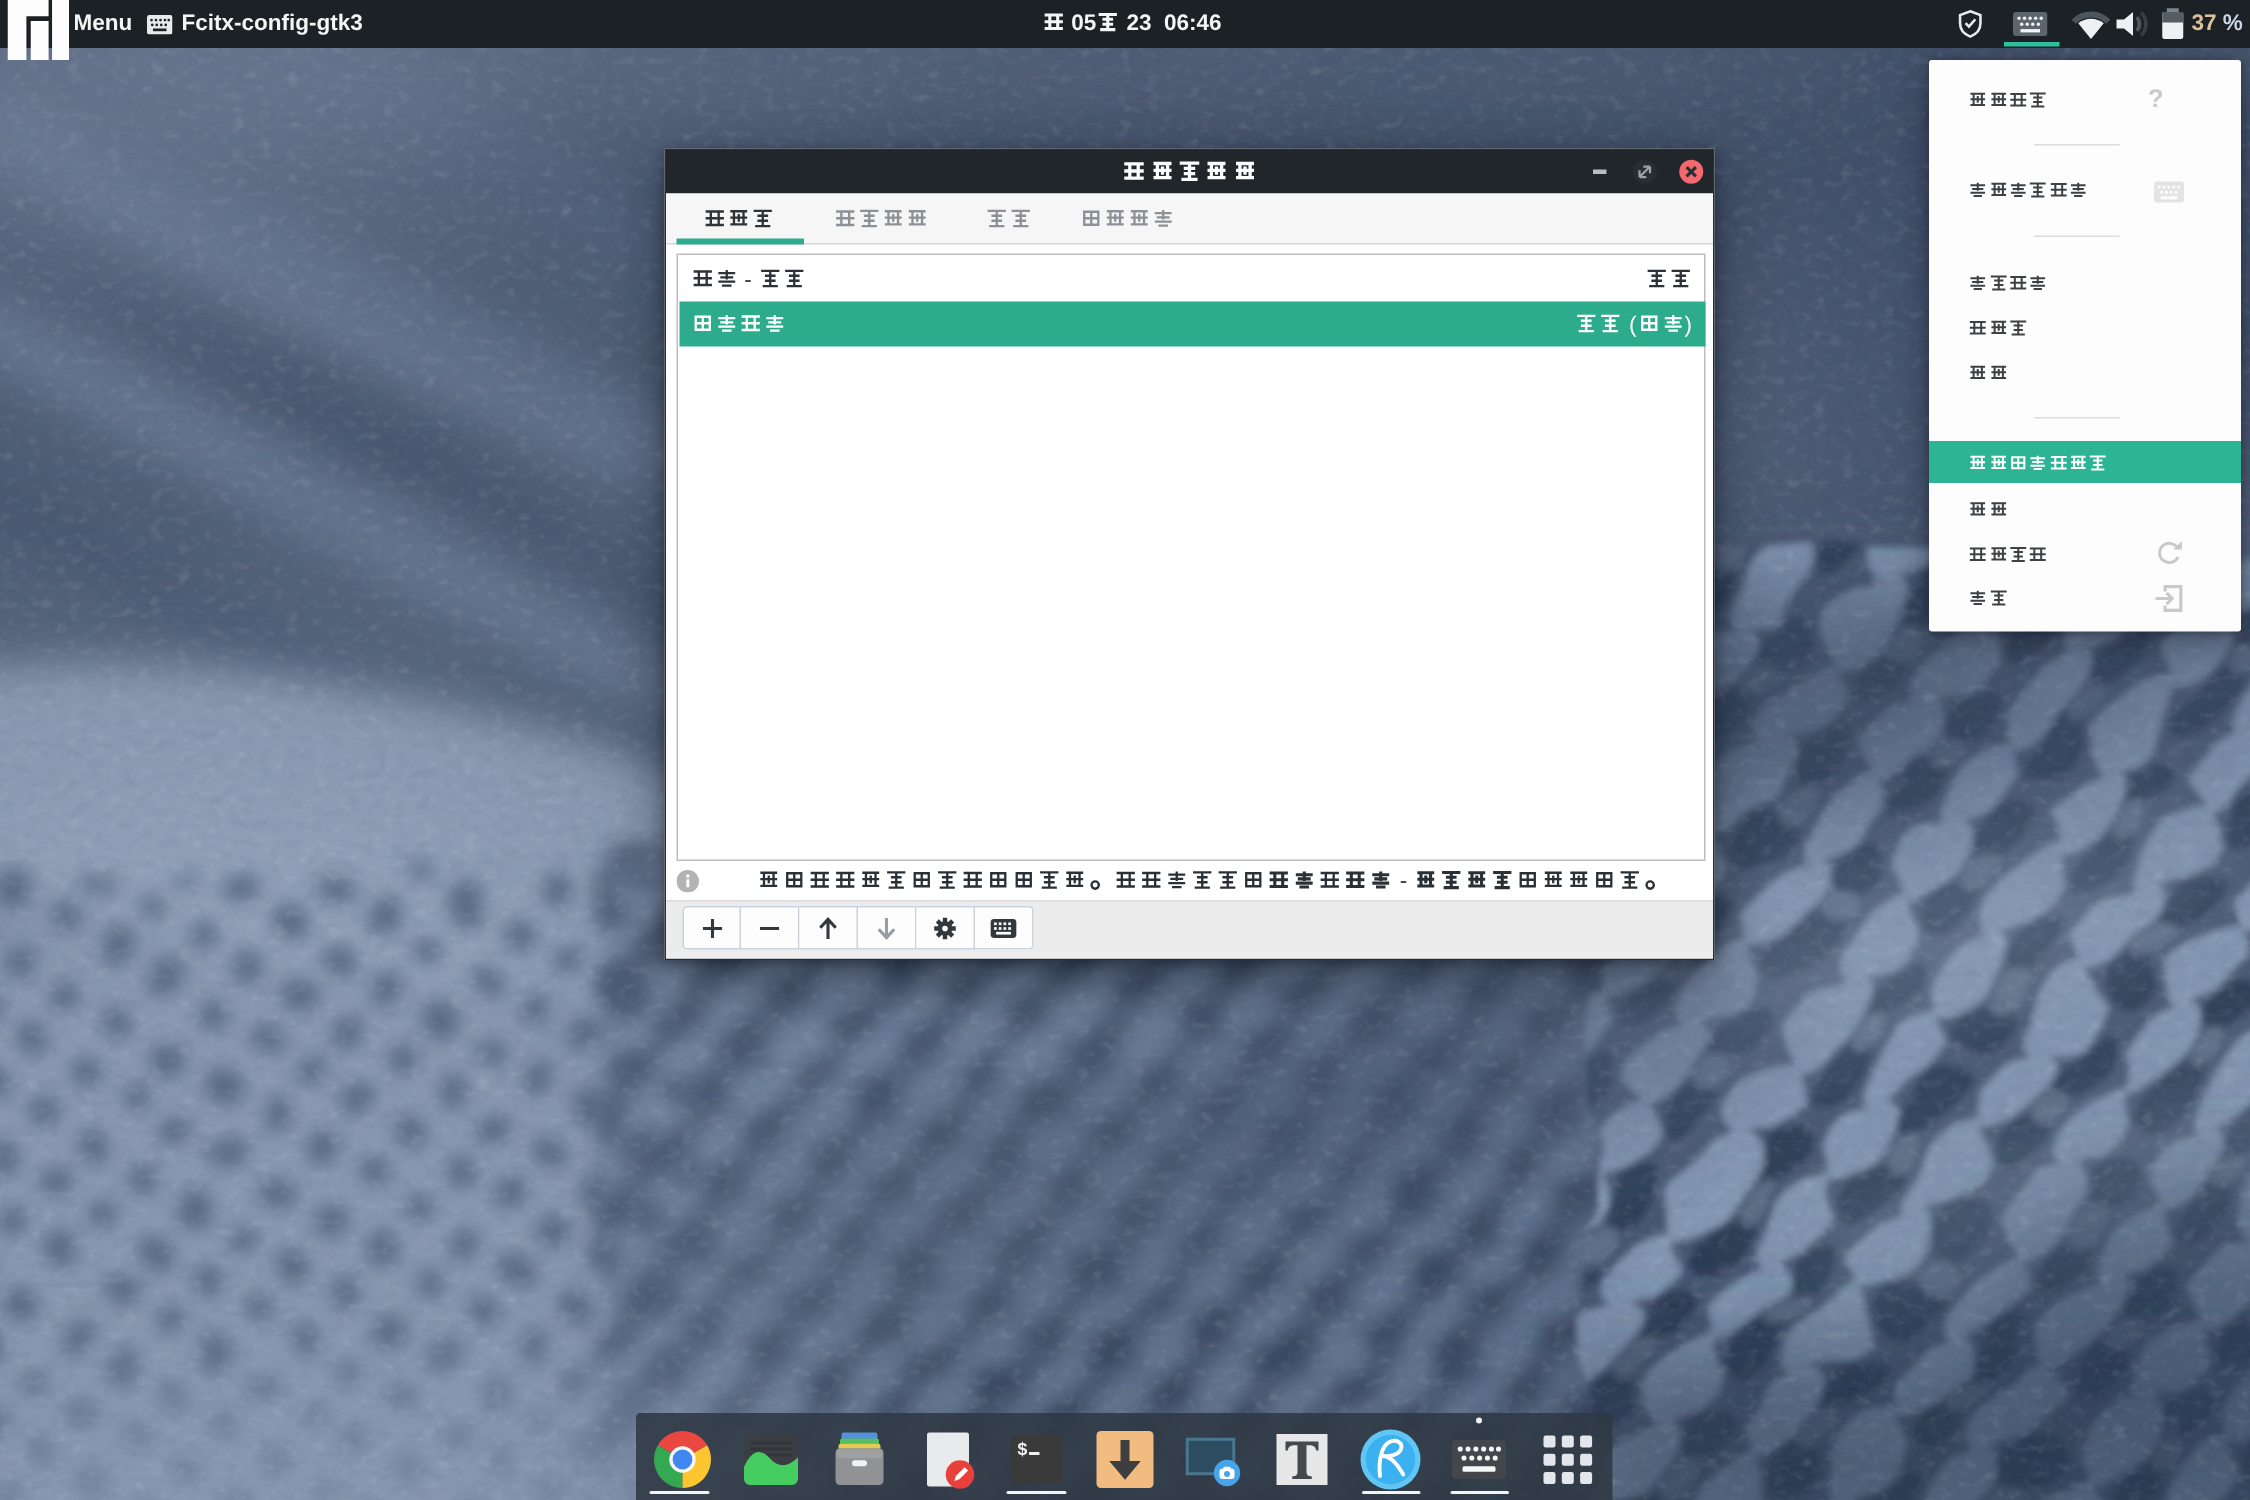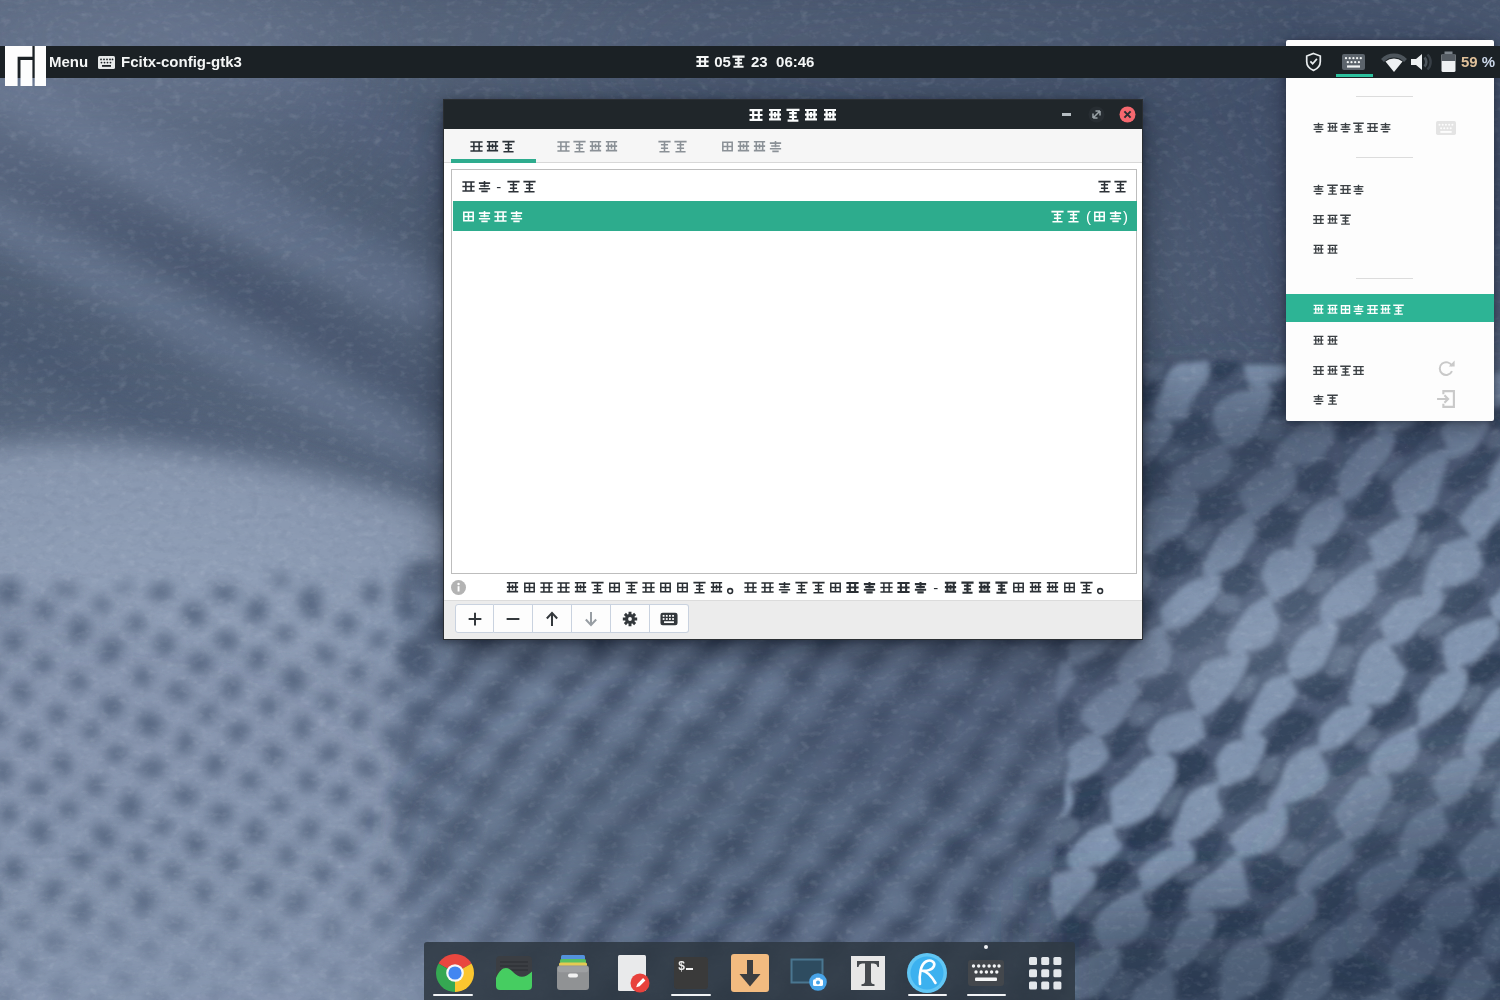--- a/index.html
+++ b/index.html
@@ -1,21 +1,21 @@
 <!DOCTYPE html>
 <html><head><meta charset="utf-8">
 <style>
   * { margin:0; padding:0; box-sizing:border-box; }
   html,body { width:1500px; height:1000px; overflow:hidden; }
   body { font-family:"Liberation Sans", sans-serif; position:relative; background:#5c6b85; }
   .abs { position:absolute; }
   .cg { display:inline-block; stroke:currentColor; fill:none; stroke-width:1.65; margin:0 0.5px; }
   .cgb { stroke-width:2.2; }
   
-  #panel { position:absolute; left:0; top:0; width:1500px; height:32px; background:#1b2125; color:#f4f6f6; z-index:30;margin-top:46px; }
+  #panel { position:absolute; left:0; top:0; width:1500px; height:32px; background:#1b2125; color:#f4f6f6; z-index:30; }
   #panel .txt { font-weight:bold; font-size:15px; }
   
   #win { position:absolute; left:443px; top:99px; width:700px; height:541px; z-index:20;
          box-shadow:0 14px 34px rgba(10,16,28,0.5), 0 2px 8px rgba(10,16,28,0.4); background:#fff; border:1px solid #2a2e32; }
   #titlebar { position:absolute; left:0; top:0; width:698px; height:29px; background:#20262a; }
   #titlebar .t { position:absolute; left:0; right:0; top:6px; text-align:center; color:#fbfdfd; }
   #tabs { position:absolute; left:0; top:29px; width:698px; height:34px; background:#f6f6f6; border-bottom:1px solid #d8d8d8; color:#8b9197; }
   #tabs .active { color:#2c3339; }
   .tabu { position:absolute; left:7px; top:59px; width:85px; height:4px; background:#2eac8e; }
   #list { position:absolute; left:7px; top:69px; width:686px; height:405px; background:#fff; border:1px solid #bdbdbd; }
@@ -245,21 +245,21 @@
  <svg class="abs" style="left:1410px;top:6px" width="22" height="20" viewBox="0 0 22 20">
    <path d="M1,7 H6 L12,2 V18 L6,13 H1 Z" fill="#eef1f3"></path>
    <path d="M14.5,5.5 A6.5,6.5 0 0 1 14.5,14.5" fill="none" stroke="#4e565d" stroke-width="2.6"></path>
    <path d="M17.5,2.5 A10.5,10.5 0 0 1 17.5,17.5" fill="none" stroke="#383f46" stroke-width="2.4"></path>
  </svg>
  <svg class="abs" style="left:1440px;top:5px" width="17" height="22" viewBox="0 0 17 22">
    <rect x="4.5" y="0.5" width="8" height="3" fill="#7e868d"></rect>
    <rect x="1.5" y="3" width="14" height="18" rx="1.5" fill="#eef1f3"></rect>
    <rect x="1.5" y="3" width="14" height="7" fill="#555c63"></rect>
  </svg>
- <span class="abs txt" style="left:1461px;top:7px"><span style="color:#dfc09a">59</span> <span style="color:#ccd8ea">%</span></span>
+ <span class="abs txt" style="left:1461px;top:7px"><span style="color:#dfc09a">37</span> <span style="color:#ccd8ea">%</span></span>
 </div>
 
 <div id="win">
  <div id="titlebar">
    <div class="t"><svg class="cg cgb" style="width:16px;height:16px;vertical-align:-2.5px;margin:0 1.2px" viewBox="0 0 16 16">
           <use href="#k1"></use>
         </svg><svg class="cg cgb" style="width:16px;height:16px;vertical-align:-2.5px;margin:0 1.2px" viewBox="0 0 16 16">
           <use href="#k3"></use>
         </svg><svg class="cg cgb" style="width:16px;height:16px;vertical-align:-2.5px;margin:0 1.2px" viewBox="0 0 16 16">
           <use href="#k2"></use>

